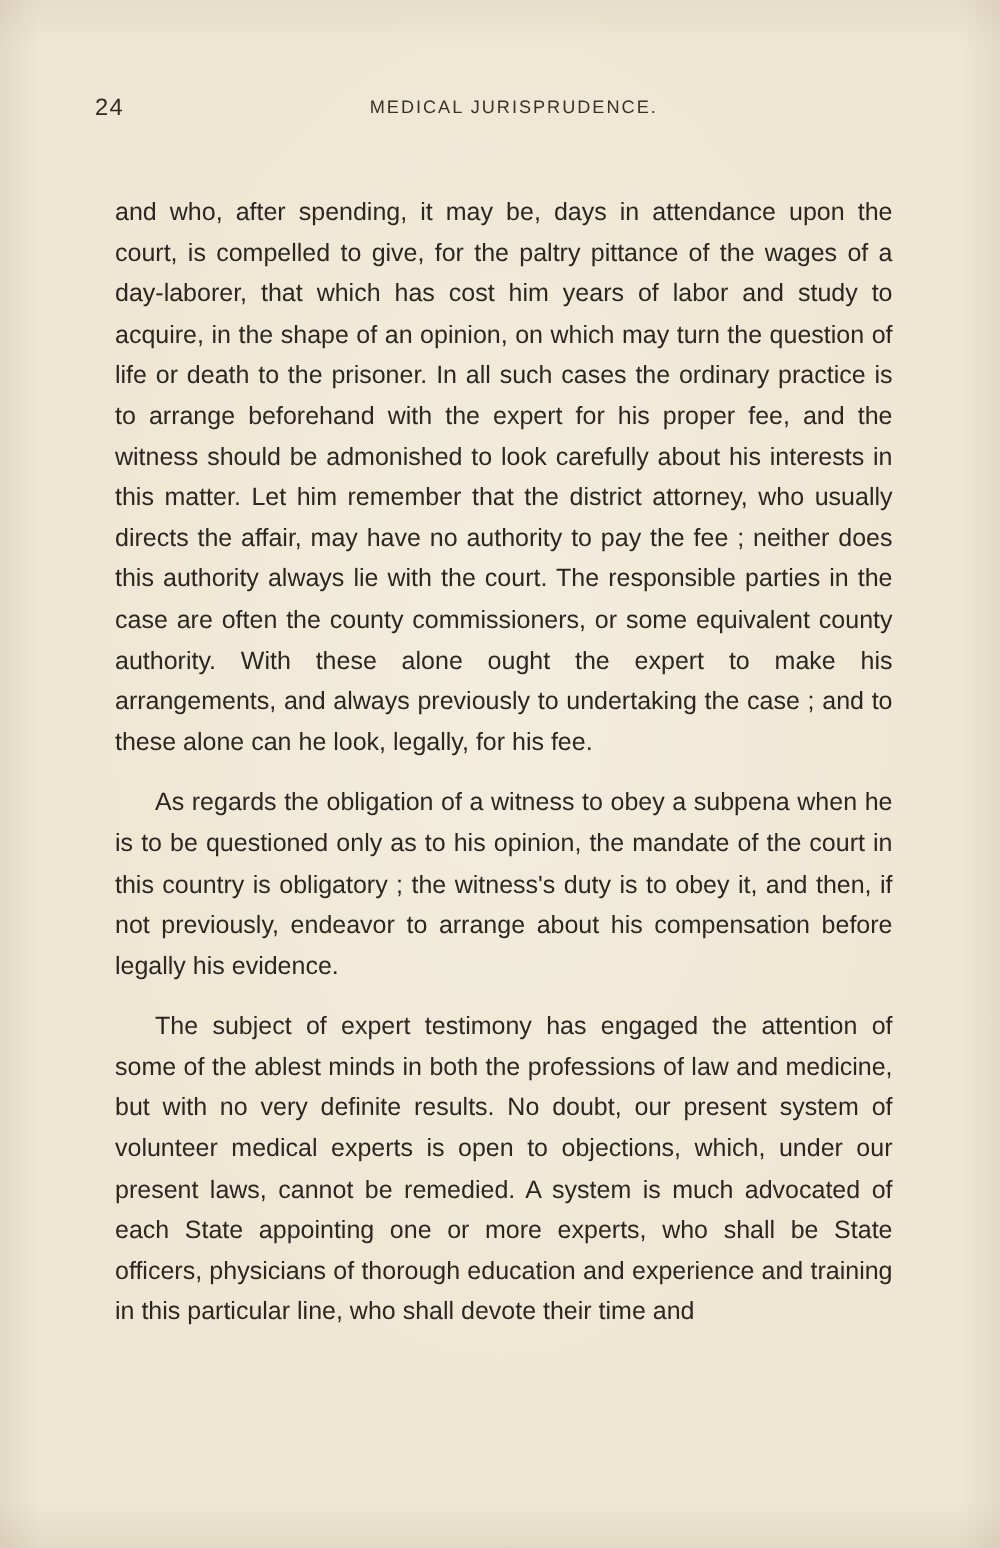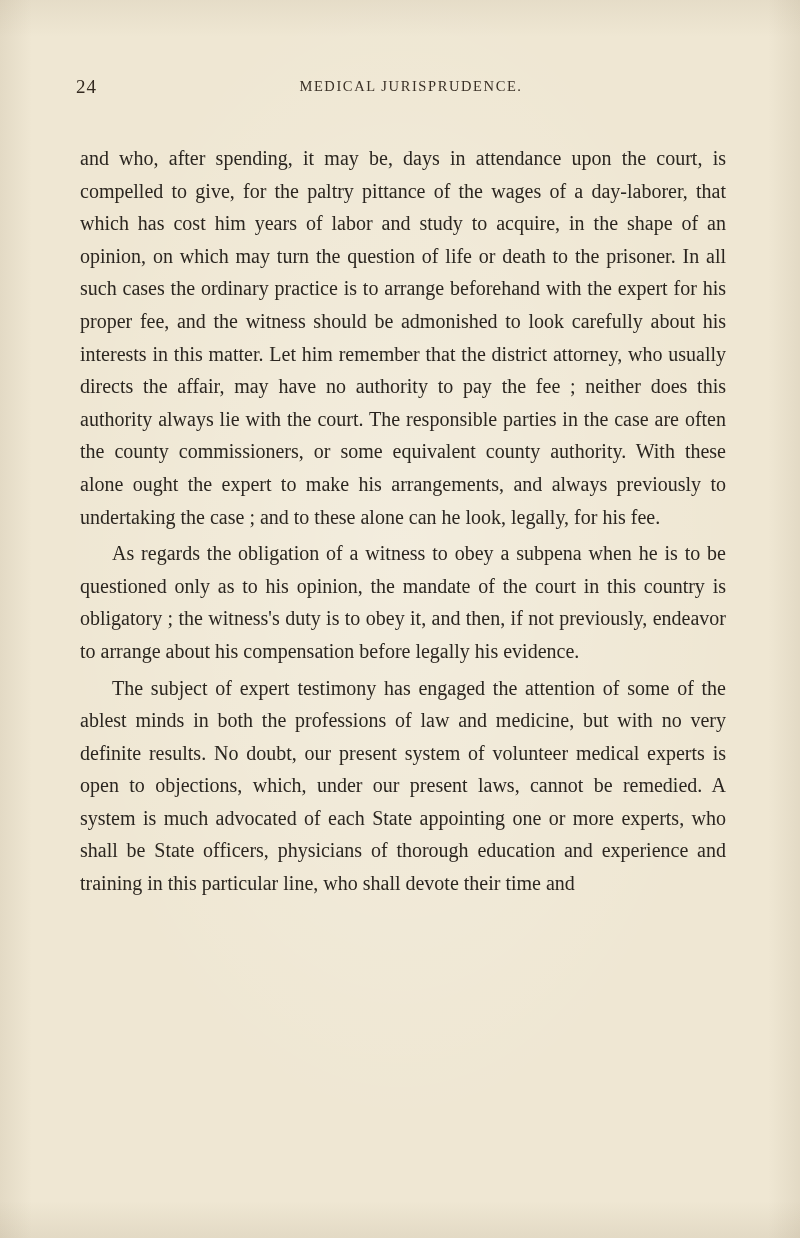--- a/index.html
+++ b/index.html
@@ -12,21 +12,21 @@
     width: 800px;
     height: 1238px;
     margin: 0 auto;
     background: #efe7d3;
     background-image:
       radial-gradient(ellipse at 50% 45%, rgba(255,255,255,0.25) 0%, rgba(255,255,255,0) 60%),
       linear-gradient(90deg, rgba(120,100,70,0.10) 0%, rgba(120,100,70,0) 4%, rgba(120,100,70,0) 96%, rgba(120,100,70,0.10) 100%),
       linear-gradient(180deg, rgba(120,100,70,0.08) 0%, rgba(120,100,70,0) 3%, rgba(120,100,70,0) 97%, rgba(120,100,70,0.10) 100%);
     box-sizing: border-box;
     overflow: hidden;
-    font-family: Liberation Serif, serif;
+    font-family: Liberation Sans, sans-serif;
     color: #2b2620;
   }
   .page-header {
     position: absolute;
     top: 76px;
     left: 76px;
     right: 70px;
     height: 24px;
   }
   .page-number {
@@ -51,21 +51,21 @@
     position: absolute;
     top: 138px;
     left: 76px;
     right: 70px;
     bottom: 40px;
     font-size: 20px;
     line-height: 32.6px;
     text-align: justify;
   }
   .body-text p {
-    margin: 4px;
+    margin: 16px;
     padding: 0;
     text-indent: 1.6em;
   }
   .body-text p.no-indent {
     text-indent: 0;
   }
 </style>
 </head>
 <body>
 

